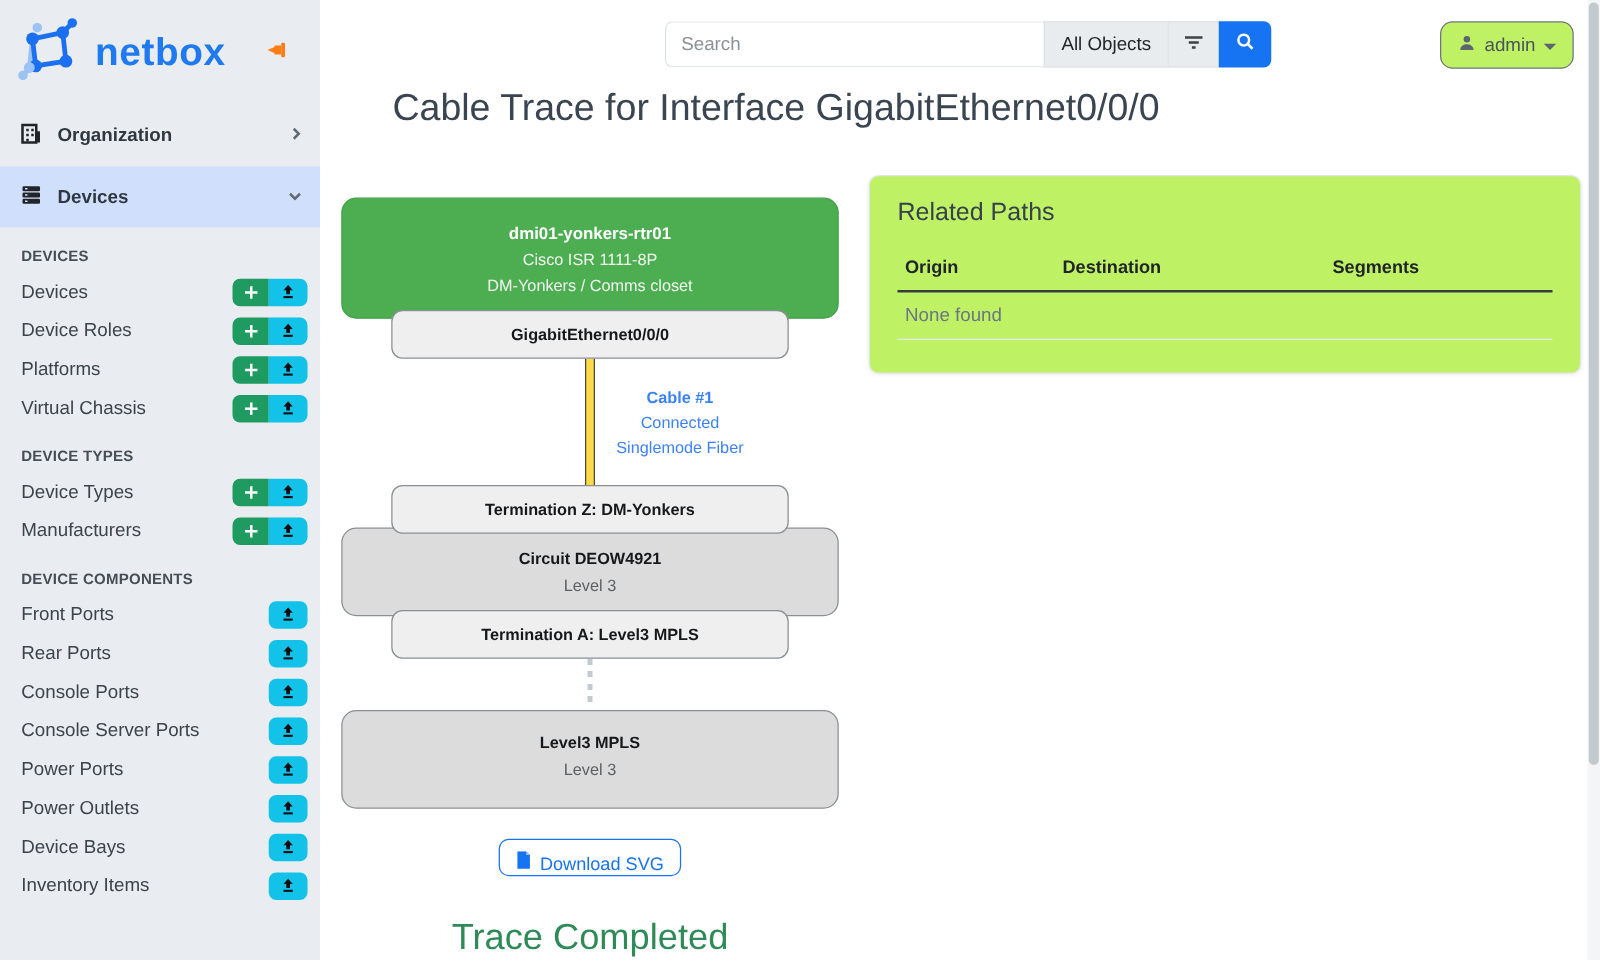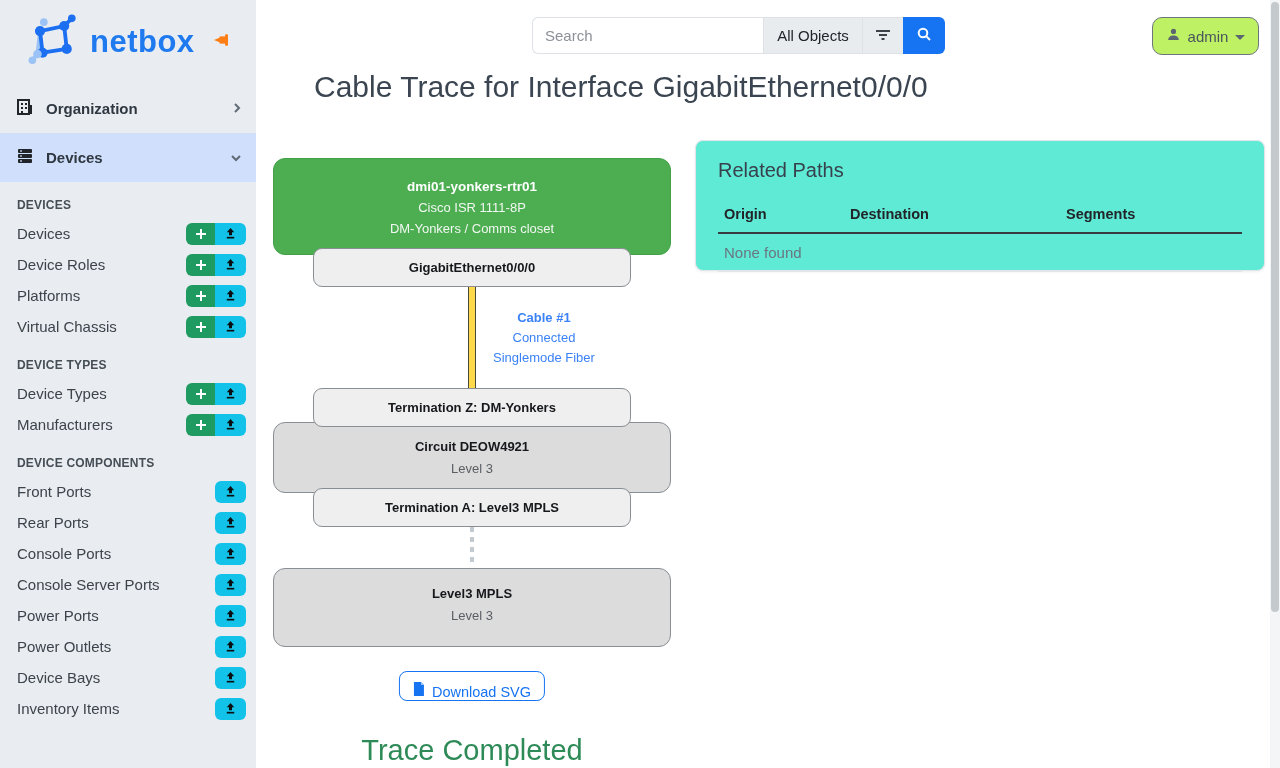--- a/index.html
+++ b/index.html
@@ -1,20 +1,20 @@
 <!DOCTYPE html>
 <html><head>
 <meta charset="utf-8">
 <style>
   * { margin:0; padding:0; box-sizing:border-box; }
   html,body { width:1280px; height:768px; overflow:hidden; font-family:"Liberation Sans", sans-serif; background:#fff; }
 
   
   .sidebar { position:absolute; left:0; top:0; width:256px; height:768px; background:#e9edf1; }
-  .side-logo { height:84px; display:flex; align-items:center; padding:0 0 0 26px; }
+  .side-logo { height:84px; display:flex; align-items:center; padding:0 0 0 12px; }
   .logo-word { font-size:31px; font-weight:700; color:#1f7af0; letter-spacing:.5px; margin-left:8px; }
   .pin-btn { margin-left:auto; margin-right:26px; cursor:pointer; }
 
   .nav-top { height:49px; display:flex; align-items:center; padding:0 14px 0 16px; gap:12px;
              font-size:15px; font-weight:700; color:#2f3740; cursor:pointer; }
   .nav-top.active { background:#cfdffc; }
   .nav-top .chev { margin-left:auto; }
 
   .s-section-hdr { margin:16px 0 6px 17px; font-size:12px; font-weight:700; color:#454d55; letter-spacing:.2px; }
   .s-item { position:relative; height:31px; display:flex; align-items:center; padding:0 10px 0 17px;
@@ -26,21 +26,21 @@
   .btn-add { width:29px; height:22px; background:#1f9a60; border-radius:6px 0 0 6px;
              display:flex; align-items:center; justify-content:center; cursor:pointer; }
   .btn-import { width:31px; height:22px; background:#13c2e8; border-radius:0 6px 6px 0;
                 display:flex; align-items:center; justify-content:center; cursor:pointer; }
   .btn-import.solo { border-radius:6px; }
 
   
   .main { position:absolute; left:256px; top:0; width:1014px; height:768px; background:#fff; }
 
   .search-group { position:absolute; left:276px; top:17px; height:37px; display:flex; }
-  .search-input { width:231px; height:37px; border:1px solid #dee2e6; border-right:none;
+  .search-input { width:303px; height:37px; border:1px solid #dee2e6; border-right:none;
                   border-radius:6px 0 0 6px; padding:4px 12px; font-size:15px; color:#333;
                   font-family:"Liberation Sans", sans-serif; outline:none; }
   .search-input::placeholder { color:#8a9198; }
   .scope-seg { width:99px; background:#e9ecef; border:1px solid #dee2e6; border-right:none;
                display:flex; align-items:center; justify-content:center; font-size:15px; color:#212529; cursor:pointer; }
   .filter-seg { width:41px; background:#e9ecef; border:1px solid #dee2e6; border-right:none;
                 display:flex; align-items:center; justify-content:center; cursor:pointer; }
   .go-seg { width:42px; background:#1673f2; border-radius:0 6px 6px 0; display:flex;
             align-items:center; justify-content:center; cursor:pointer; }
 
@@ -75,21 +75,21 @@
   .dashed-line { position:absolute; left:197px; top:369px; width:4px; height:36px;
                  background:repeating-linear-gradient(to bottom, #c3cad0 0 5px, transparent 5px 10px); z-index:0; }
   .node-far { left:0; top:410px; width:398px; height:79px; background:#dcdcdc; z-index:1; padding-top:17px; }
   .dl-btn { position:absolute; left:50%; transform:translateX(-50%); top:513px; height:30px;
             display:flex; align-items:flex-end; gap:7px; padding:0 13px; border:1px solid #1673f2;
             border-radius:8px; background:#fff; color:#1673f2; font-size:14.5px; cursor:pointer; white-space:nowrap; }
   .trace-status { position:absolute; left:0; top:576px; width:398px; text-align:center;
                   font-size:29px; color:#2e8b57; }
 
   
-  .rp-card { position:absolute; left:439px; top:140px; width:570px; height:131px; background:#5eead4;
+  .rp-card { position:absolute; left:439px; top:140px; width:570px; height:159px; background:#bef264;
              border:1px solid #e2e6ea; border-radius:8px; box-shadow:0 1px 3px rgba(0,0,0,.07); padding:18px 22px 0 22px; }
   .rp-title { font-size:20px; font-weight:400; color:#37414d; margin-bottom:20px; }
   .rp-table { width:100%; border-collapse:collapse; }
   .rp-table th { text-align:left; font-size:14.5px; font-weight:700; color:#212529;
                  padding:4px 6px 10px 6px; border-bottom:2px solid #383c40; }
   .rp-table th.c0 { width:126px; } .rp-table th.c1 { width:216px; }
   .rp-table td { font-size:15px; color:#6b7683; padding:10px 6px; border-bottom:1px solid #e3e7ea; }
 
   
   .scrollbar { position:absolute; left:1270px; top:0; width:10px; height:768px; background:#f4f5f6; }

